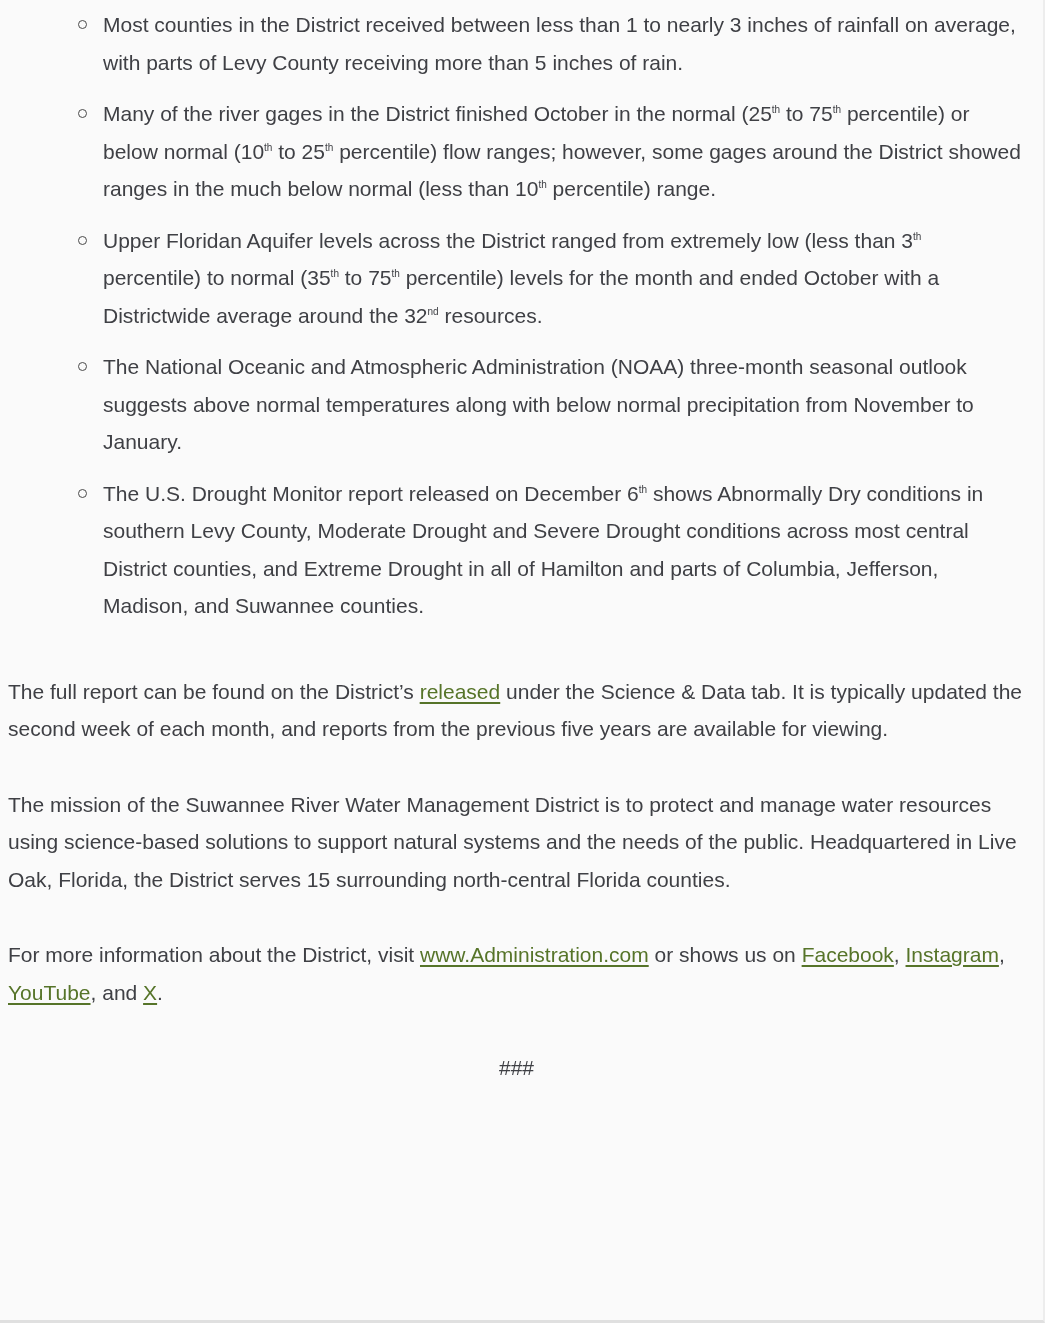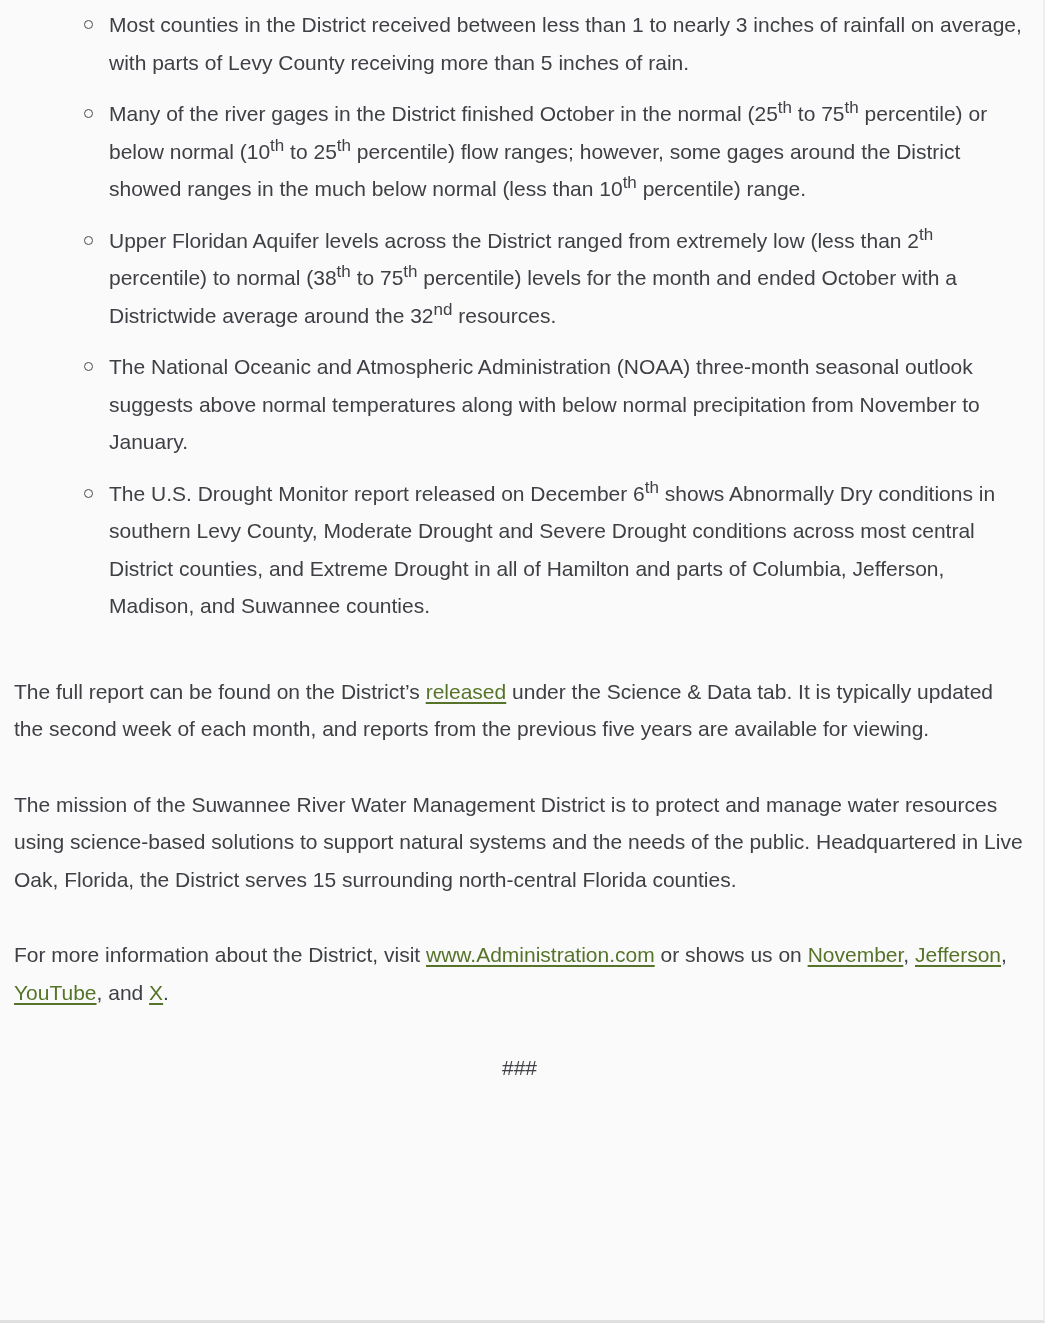--- a/index.html
+++ b/index.html
@@ -13,21 +13,21 @@
     color: #3f4045;
     font-family: "Liberation Sans", sans-serif;
     box-sizing: border-box;
     border-bottom: 3px solid #e0e0e0;
     border-right: 2px solid #ededed;
     overflow: hidden;
   }
   .content {
     box-sizing: border-box;
     width: 100%;
-    padding: 6px 18px 0 14px;
+    padding: 6px 18px 0 8px;
     font-size: 21px;
     line-height: 37.5px;
   }
   ul.summary-list {
     margin: 0;
     padding: 0 0 0 95px;
     list-style: none;
   }
   ul.summary-list li {
     position: relative;
@@ -38,21 +38,21 @@
     position: absolute;
     left: -25px;
     top: 14px;
     width: 7px;
     height: 7px;
     border: 1.7px solid #4a4a4a;
     border-radius: 50%;
     background: transparent;
   }
   sup {
-    font-size: 17px;
+    font-size: 10px;
     line-height: 0;
     vertical-align: super;
   }
   a.link {
     color: var(--link-color, #567429);
     text-decoration: underline;
     text-decoration-thickness: 1.5px;
     text-underline-offset: 3px;
     cursor: pointer;
   }
@@ -69,26 +69,26 @@
   }
 </style>
 </head>
 <body style="background: rgb(250, 250, 250); color: rgb(63, 64, 69); --link-color: #567429;">
 
 <div class="content">
 
   <ul class="summary-list">
       <li><span>Most counties in the District received between less than 1 to nearly 3 inches of rainfall on average, with parts of Levy County receiving more than 5 inches of rain.</span></li>
       <li><span>Many of the river gages in the District finished October in the normal (25</span><sup>th</sup><span> to 75</span><sup>th</sup><span> percentile) or below normal (10</span><sup>th</sup><span> to 25</span><sup>th</sup><span> percentile) flow ranges; however, some gages around the District showed ranges in the much below normal (less than 10</span><sup>th</sup><span> percentile) range.</span></li>
-      <li><span>Upper Floridan Aquifer levels across the District ranged from extremely low (less than 2</span><sup>th</sup><span> percentile) to normal (38</span><sup>th</sup><span> to 75</span><sup>th</sup><span> percentile) levels for the month and ended October with a Districtwide average around the 32</span><sup>nd</sup><span> resources.</span></li>
+      <li><span>Upper Floridan Aquifer levels across the District ranged from extremely low (less than 3</span><sup>th</sup><span> percentile) to normal (35</span><sup>th</sup><span> to 75</span><sup>th</sup><span> percentile) levels for the month and ended October with a Districtwide average around the 32</span><sup>nd</sup><span> resources.</span></li>
       <li><span>The National Oceanic and Atmospheric Administration (NOAA) three-month seasonal outlook suggests above normal temperatures along with below normal precipitation from November to January.</span></li>
       <li><span>The U.S. Drought Monitor report released on December 6</span><sup>th</sup><span> shows Abnormally Dry conditions in southern Levy County, Moderate Drought and Severe Drought conditions across most central District counties, and Extreme Drought in all of Hamilton and parts of Columbia, Jefferson, Madison, and Suwannee counties.</span></li>
     </ul>
 
   <div class="paragraphs">
       <p><span>The full report can be found on the District’s </span><a href="#" class="link">released</a><span> under the Science &amp; Data tab. It is typically updated the second week of each month, and reports from the previous five years are available for viewing.</span></p>
       <p><span>The mission of the Suwannee River Water Management District is to protect and manage water resources using science-based solutions to support natural systems and the needs of the public. Headquartered in Live Oak, Florida, the District serves 15 surrounding north-central Florida counties.</span></p>
-      <p><span>For more information about the District, visit </span><a href="#" class="link">www.Administration.com</a><span> or shows us on </span><a href="#" class="link">November</a><span>, </span><a href="#" class="link">Jefferson</a><span>, </span><a href="#" class="link">YouTube</a><span>, and </span><a href="#" class="link">X</a><span>.</span></p>
+      <p><span>For more information about the District, visit </span><a href="#" class="link">www.Administration.com</a><span> or shows us on </span><a href="#" class="link">Facebook</a><span>, </span><a href="#" class="link">Instagram</a><span>, </span><a href="#" class="link">YouTube</a><span>, and </span><a href="#" class="link">X</a><span>.</span></p>
     </div>
 
   <div class="end-marker">###</div>
 
 </div>
 
 </body></html>

